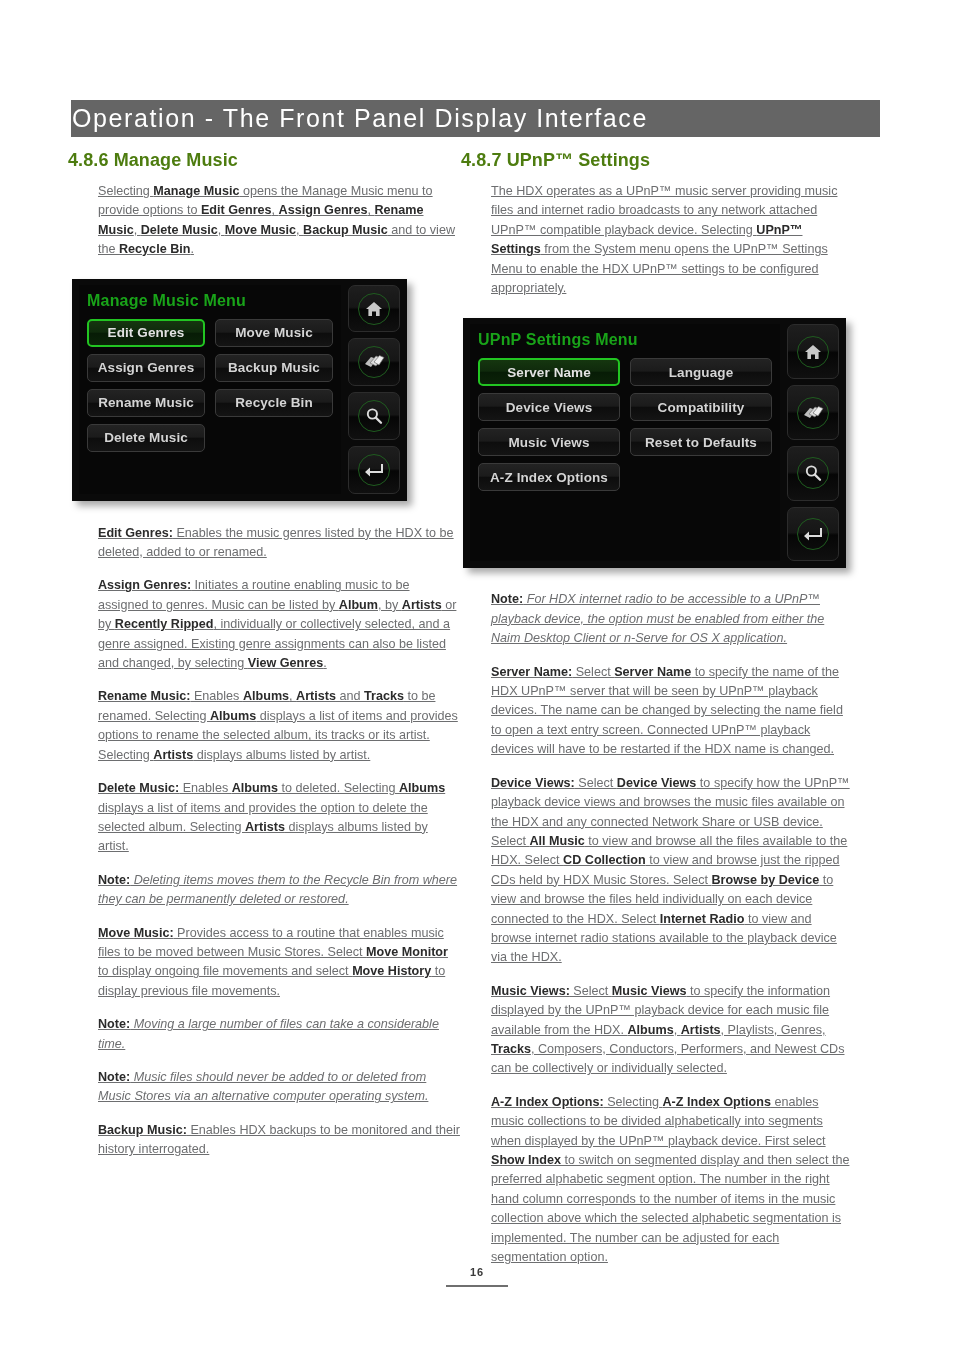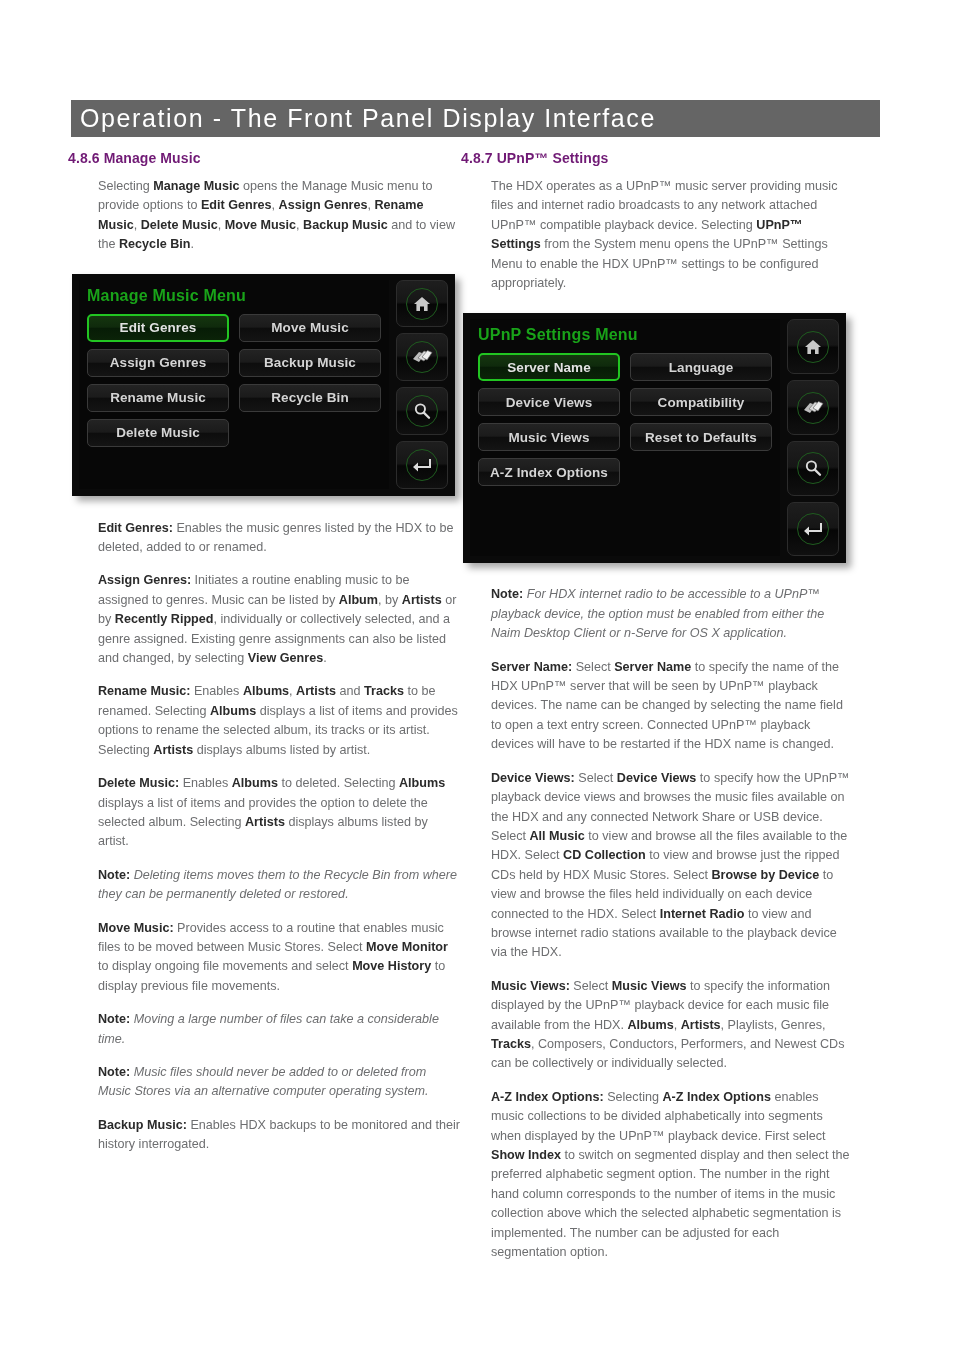--- a/index.html
+++ b/index.html
@@ -29,49 +29,50 @@
     height: 37px;
     background: #656565;
     display: flex;
     align-items: center;
   }
   .header-title {
     color: #ffffff;
     font-size: 25px;
     font-weight: 400;
     letter-spacing: 1.6px;
-    padding-left: 9px;
+    padding-left: 1px;
     white-space: nowrap;
   }
 
   
   .col {
     position: absolute;
     top: 150px;
     width: 392px;
   }
   .col-left  { left: 68px; }
   .col-right { left: 461px; }
 
   .sec-heading {
-    font-size: 14px;
+    font-size: 18px;
     font-weight: bold;
-    color: #701a75;
+    color: #4d7c0f;
     margin: 0 0 11px 0;
     letter-spacing: 0.1px;
   }
 
   .indent { padding-left: 30px; }
 
   p.body {
     font-size: 12.6px;
     line-height: 19.4px;
     margin: 0 0 14px 0;
     color: #6d6e70;
     text-align: left;
+    text-decoration: underline;
   }
   p.body:last-child { margin-bottom: 0; }
   p.body b { color: #2b2b2b; font-weight: bold; }
   p.body i { font-style: italic; }
   p.body .lead { color: #2b2b2b; font-weight: bold; text-align: right; }
 
   
   .device {
     position: relative;
     background: #0a0a0a;
@@ -184,21 +185,21 @@
 
   <div class="col col-left">
     <h2 class="sec-heading">4.8.6 Manage Music</h2>
 
     <div class="indent">
       <p class="body">
         <span>Selecting </span><b>Manage Music</b><span> opens the Manage Music menu to provide options to </span><b>Edit Genres</b><span>, </span><b>Assign Genres</b><span>, </span><b>Rename Music</b><span>, </span><b>Delete Music</b><span>, </span><b>Move Music</b><span>, </span><b>Backup Music</b><span> and to view the </span><b>Recycle Bin</b><span>.</span>
       </p>
     </div>
 
-    <div class="device" style="margin:19px 0 23px 4px; width:383px; height:222px;">
+    <div class="device" style="margin:19px 0 23px 4px; width:335px; height:222px;">
       <div class="device-main">
         <div class="device-title">Manage Music Menu</div>
         <div class="btn-grid">
           <div class="dbtn sel">Edit Genres</div>
           <div class="dbtn">Move Music</div>
           <div class="dbtn">Assign Genres</div>
           <div class="dbtn">Backup Music</div>
           <div class="dbtn">Rename Music</div>
           <div class="dbtn">Recycle Bin</div>
           <div class="dbtn">Delete Music</div>
@@ -295,14 +296,18 @@
 
     <div class="indent">
       <p class="body"><b class="lead">Note:</b><i> For HDX internet radio to be accessible to a UPnP™ playback device, the option must be enabled from either the Naim Desktop Client or n-Serve for OS X application.</i></p>
       <p class="body"><b class="lead">Server Name:</b><span> Select <b>Server Name</b> to specify the name of the HDX UPnP™ server that will be seen by UPnP™ playback devices. The name can be changed by selecting the name field to open a text entry screen. Connected UPnP™ playback devices will have to be restarted if the HDX name is changed.</span></p>
       <p class="body"><b class="lead">Device Views:</b><span> Select <b>Device Views</b> to specify how the UPnP™ playback device views and browses the music files available on the HDX and any connected Network Share or USB device. Select <b>All Music</b> to view and browse all the files available to the HDX. Select <b>CD Collection</b> to view and browse just the ripped CDs held by HDX Music Stores. Select <b>Browse by Device</b> to view and browse the files held individually on each device connected to the HDX. Select <b>Internet Radio</b> to view and browse internet radio stations available to the playback device via the HDX.</span></p>
       <p class="body"><b class="lead">Music Views:</b><span> Select <b>Music Views</b> to specify the information displayed by the UPnP™ playback device for each music file available from the HDX. <b>Albums</b>, <b>Artists</b>, Playlists, Genres, <b>Tracks</b>, Composers, Conductors, Performers, and Newest CDs can be collectively or individually selected.</span></p>
       <p class="body"><b class="lead">A-Z Index Options:</b><span> Selecting <b>A-Z Index Options</b> enables music collections to be divided alphabetically into segments when displayed by the UPnP™ playback device. First select <b>Show Index</b> to switch on segmented display and then select the preferred alphabetic segment option. The number in the right hand column corresponds to the number of items in the music collection above which the selected alphabetic segmentation is implemented. The number can be adjusted for each segmentation option.</span></p>
     </div>
   </div>
 
+  <div class="footer">
+    <div class="page-num">16</div>
+    <div class="footer-rule"></div>
+  </div>
 
 </div>
 
 </body></html>

